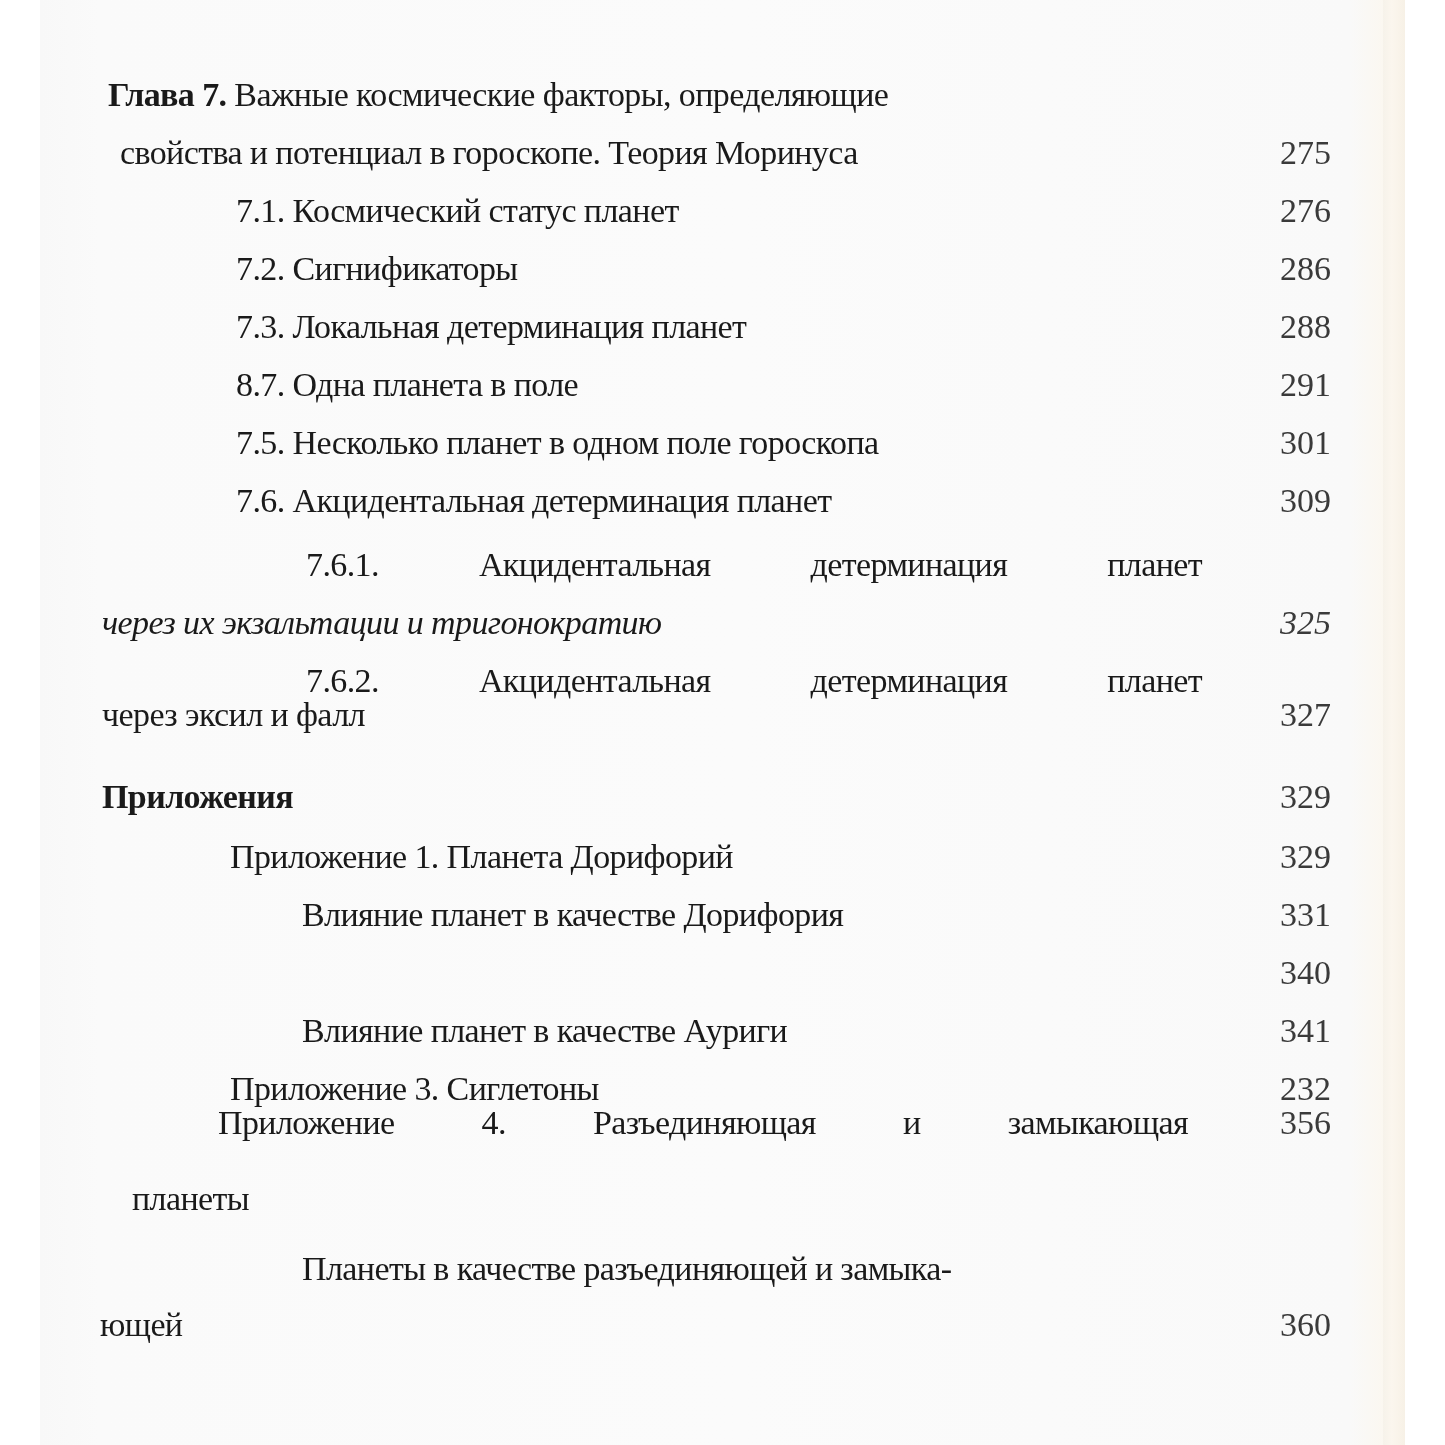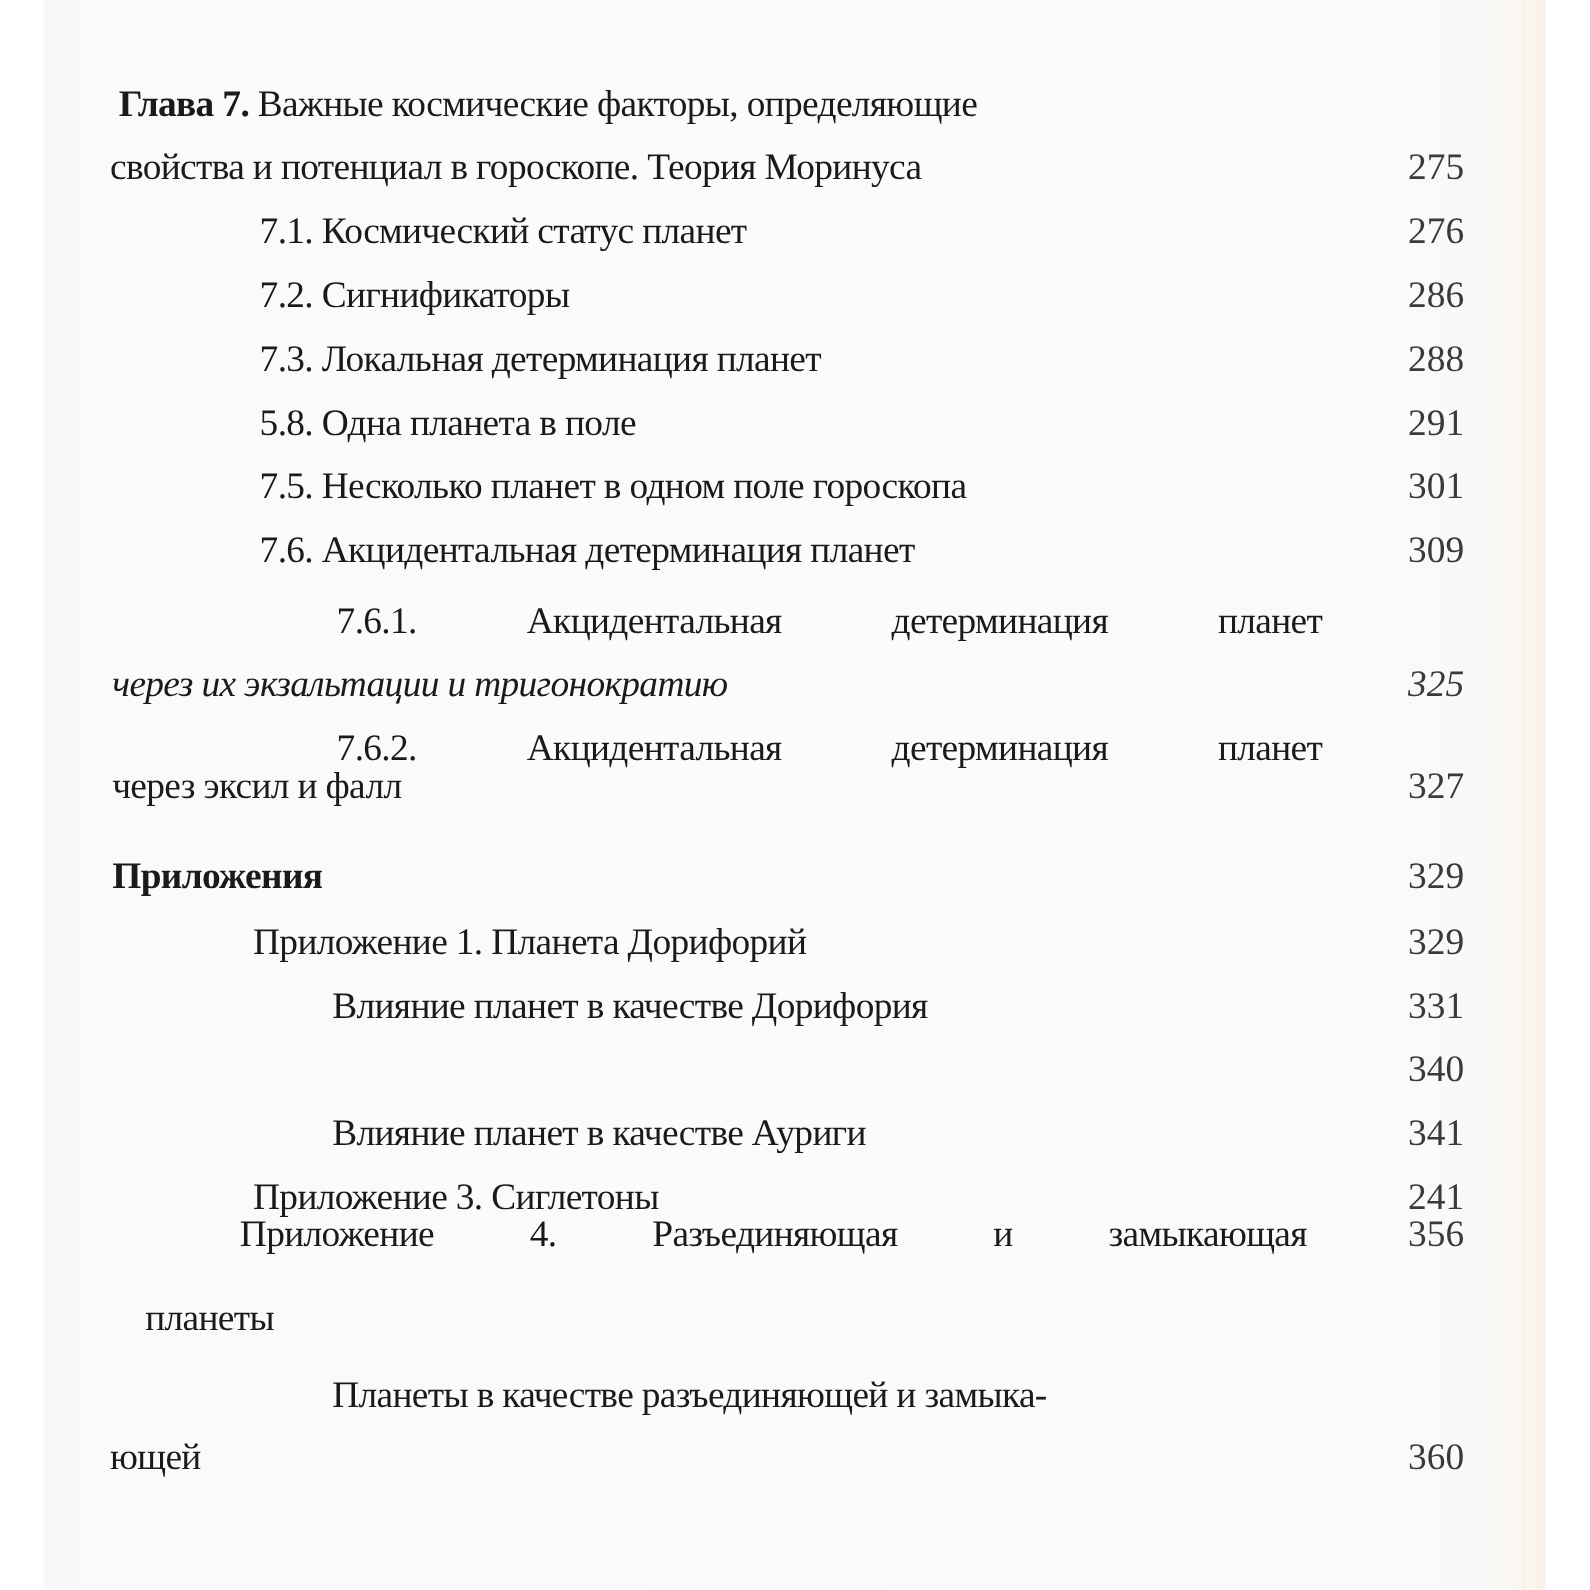--- a/index.html
+++ b/index.html
@@ -72,38 +72,38 @@
 <div class="page">
   <div class="toc">
 
     <div class="line" style="top:66px;">
       <span class="text" style="left:68px;">
         <span class="bold">Глава 7.</span>
         <span>Важные космические факторы, определяющие</span>
       </span>
     </div>
     <div class="line" style="top:124px;">
-      <span class="text" style="left:60px;">свойства и потенциал в гороскопе. Теория Моринуса</span>
+      <span class="text" style="left:80px;">свойства и потенциал в гороскопе. Теория Моринуса</span>
       <span class="page-num">275</span>
     </div>
 
     <div class="line" style="top:182px;">
       <span class="text" style="left:196px;">7.1. Космический статус планет</span>
       <span class="page-num">276</span>
     </div>
     <div class="line" style="top:240px;">
       <span class="text" style="left:196px;">7.2. Сигнификаторы</span>
       <span class="page-num">286</span>
     </div>
     <div class="line" style="top:298px;">
       <span class="text" style="left:196px;">7.3. Локальная детерминация планет</span>
       <span class="page-num">288</span>
     </div>
     <div class="line" style="top:356px;">
-      <span class="text" style="left:196px;">5.8. Одна планета в поле</span>
+      <span class="text" style="left:196px;">8.7. Одна планета в поле</span>
       <span class="page-num">291</span>
     </div>
     <div class="line" style="top:414px;">
       <span class="text" style="left:196px;">7.5. Несколько планет в одном поле гороскопа</span>
       <span class="page-num">301</span>
     </div>
     <div class="line" style="top:472px;">
       <span class="text" style="left:196px;">7.6. Акцидентальная детерминация планет</span>
       <span class="page-num">309</span>
     </div>
@@ -139,21 +139,21 @@
     </div>
     <div class="line" style="top:944px;">
       <span class="page-num">340</span>
     </div>
     <div class="line" style="top:1002px;">
       <span class="text" style="left:262px;">Влияние планет в качестве Ауриги</span>
       <span class="page-num">341</span>
     </div>
     <div class="line" style="top:1060px;">
       <span class="text" style="left:190px;">Приложение 3. Сиглетоны</span>
-      <span class="page-num">241</span>
+      <span class="page-num">232</span>
     </div>
 
     <div class="line" style="top:1094px;">
       <span class="text justify" style="left:178px; width:970px;">Приложение 4. Разъединяющая и замыкающая</span>
       <span class="page-num">356</span>
     </div>
     <div class="line" style="top:1170px;">
       <span class="text" style="left:44px;margin-left:48px;">планеты</span>
     </div>
 

